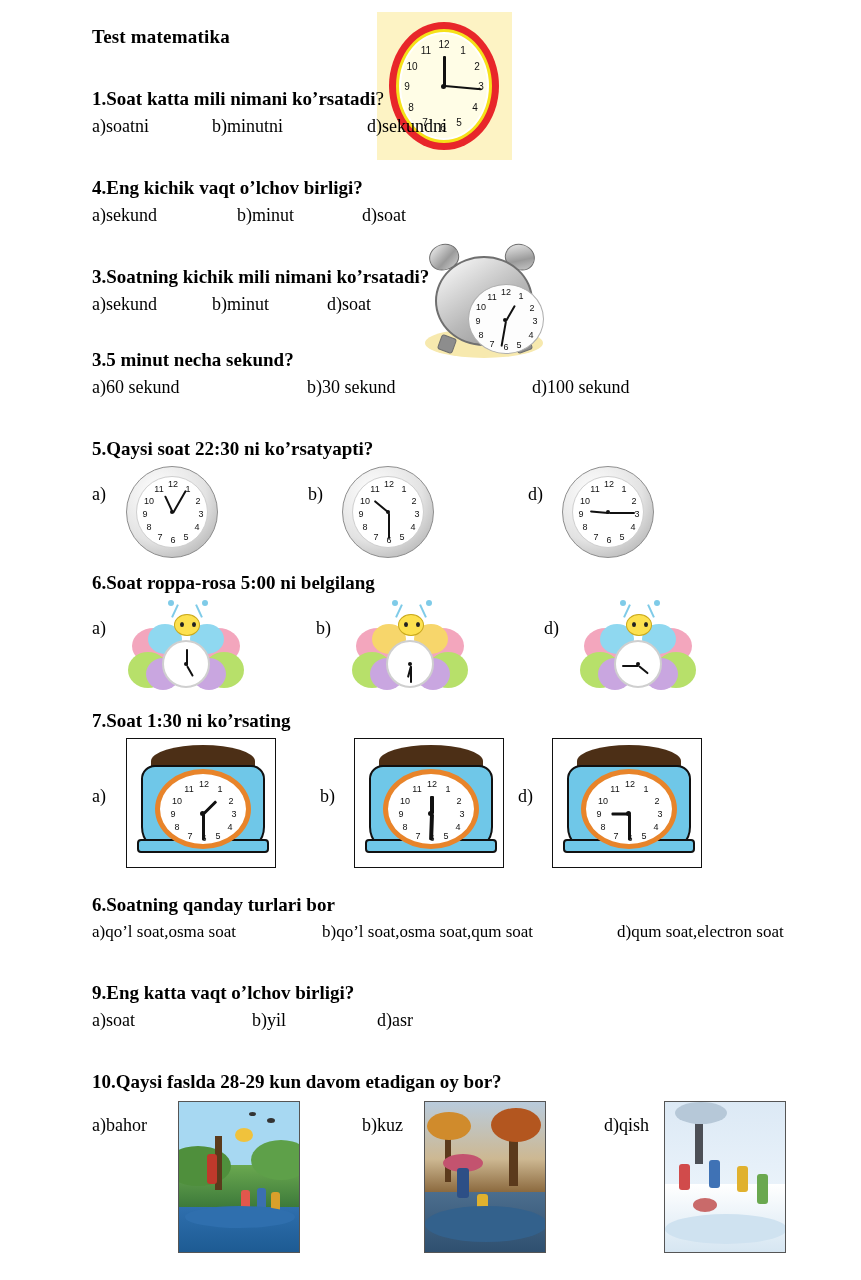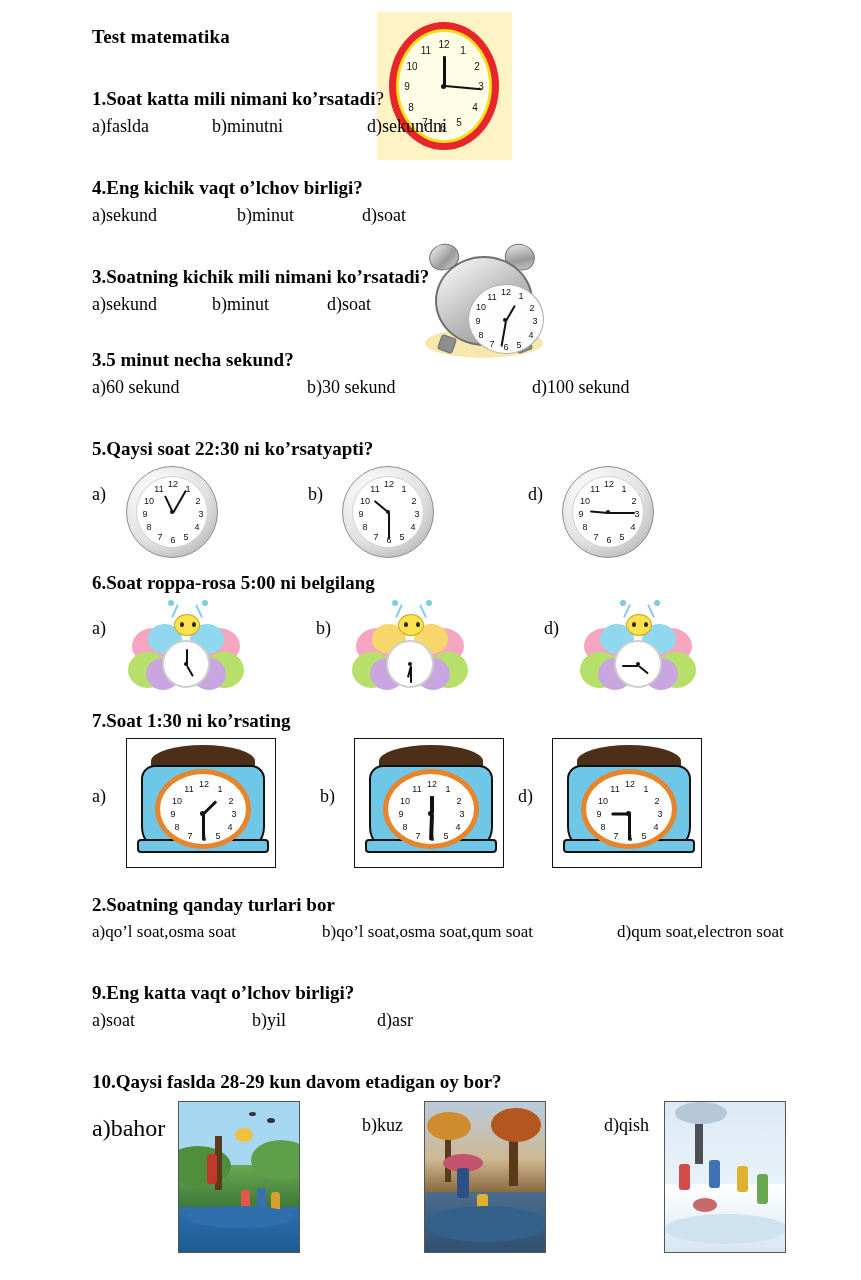--- a/index.html
+++ b/index.html
@@ -389,21 +389,21 @@
 
   <div class="doc">
 
     <div class="title">Test  matematika</div>
 
     <div class="block">
       <div class="q">
         <span>1.Soat katta mili nimani ko’rsatadi</span><span class="light">?</span>
       </div>
       <div class="opts q1-opts">
-        <span class="opt">a)faslda</span>
+        <span class="opt">a)soatni</span>
         <span class="opt">b)minutni</span>
         <span class="opt">d)sekundni</span>
       </div>
     </div>
 
     <div class="block">
       <div class="q">4.Eng kichik vaqt o’lchov birligi?</div>
       <div class="opts q2-opts">
         <span class="opt">a)sekund</span>
         <span class="opt">b)minut</span>
@@ -648,42 +648,42 @@
             <span class="num" style="left:29px;top:15px">11</span>
             <div class="hand" style="left:42px;top:22px;width:3px;height:18px;transform:rotate(270deg)"></div>
             <div class="hand" style="left:42px;top:14px;width:3px;height:26px;transform:rotate(180deg)"></div>
             <div class="tiny" style="left:40px;top:37px;width:5px;height:5px;background:#111"></div>
           </div>
         </div>
       </div>
     </div>
 
     <div class="block" style="margin-top:26px">
-      <div class="q">2.Soatning qanday turlari bor</div>
+      <div class="q">6.Soatning qanday turlari bor</div>
       <div class="opts q8-opts">
         <span class="opt">a)qo’l soat,osma soat</span>
         <span class="opt">b)qo’l soat,osma soat,qum soat</span>
         <span class="opt">d)qum soat,electron soat</span>
       </div>
     </div>
 
     <div class="block">
       <div class="q">9.Eng katta vaqt o’lchov birligi?</div>
       <div class="opts q9-opts">
         <span class="opt">a)soat</span>
         <span class="opt">b)yil</span>
         <span class="opt">d)asr</span>
       </div>
     </div>
 
     <div class="block">
       <div class="q">10.Qaysi faslda 28-29 kun davom etadigan  oy bor?</div>
       <div class="img-row" style="margin-top:8px;align-items:flex-start">
 
-        <div style="width:86px;font-size:24px;padding-top:14px">a)bahor</div>
+        <div style="width:86px;font-size:18px;padding-top:14px">a)bahor</div>
         <div class="season spring">
           <div class="blob" style="left:-14px;top:44px;width:66px;height:40px;background:#4f8f3c"></div>
           <div class="blob" style="left:72px;top:38px;width:60px;height:40px;background:#5ea049"></div>
           <div class="trunk" style="left:36px;top:34px;width:7px;height:54px"></div>
           <div class="fig" style="left:28px;top:52px;width:10px;height:30px;background:#c0392b"></div>
           <div class="fig" style="left:62px;top:88px;width:9px;height:24px;background:#e2574c"></div>
           <div class="fig" style="left:78px;top:86px;width:9px;height:26px;background:#3b6fb0"></div>
           <div class="fig" style="left:92px;top:90px;width:9px;height:22px;background:#d8a02b"></div>
           <div class="blob" style="left:56px;top:26px;width:18px;height:14px;background:#f0c23c"></div>
           <div class="tiny" style="left:88px;top:16px;width:8px;height:5px;background:#333"></div>

